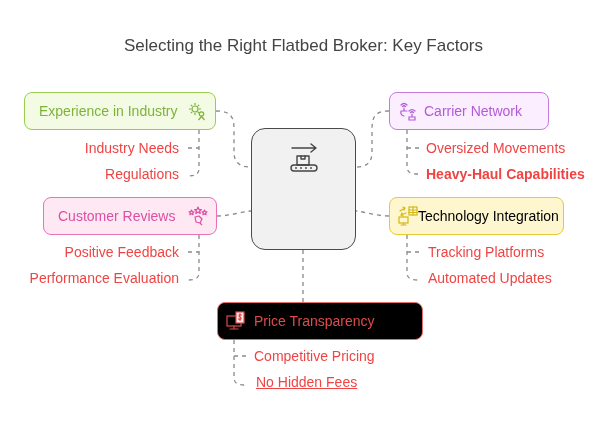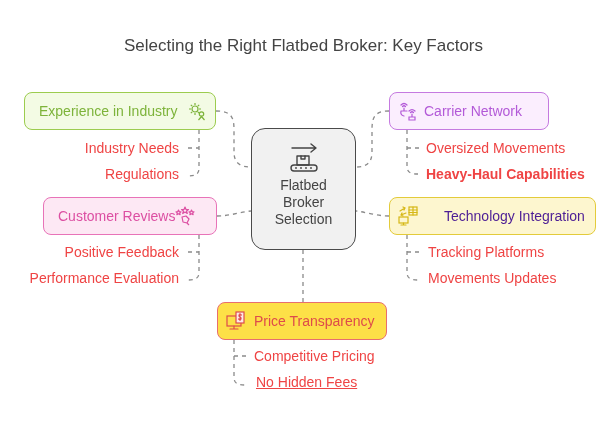--- a/index.html
+++ b/index.html
@@ -7,23 +7,23 @@
          font-family:"Liberation Sans", "DejaVu Sans", sans-serif; color:#3f3f3f; }
   .title { position:absolute; left:0; top:36px; width:607px; text-align:center;
            font-size:17px; color:#444; }
   svg.lines { position:absolute; left:0; top:0; }
   .box { position:absolute; height:38px; box-sizing:border-box; border-radius:8px;
          border:1.5px solid; display:flex; align-items:center; font-size:14px; }
   .box .lbl { white-space:nowrap; }
   .box .ic { width:20px; height:20px; flex:none; }
   .exp { left:24px; top:92px; width:192px; background:#f3fbe4; border-color:#9ccc4f; color:#7db33a; padding:0 8px 0 14px; justify-content:space-between;align-items:center; }
   .carrier { left:389px; top:92px; width:160px; background:#fbeefe; border-color:#c57ae0; color:#b35ad8; padding:0 10px 0 8px; gap:6px; }
-  .cust { left:43px; top:197px; width:174px; background:#fde8f4; border-color:#e873b8; color:#dc4fa2; padding:0 8px 0 14px; justify-content:flex-start; }
-  .tech { left:389px; top:197px; width:207px; background:#fdf6cf; border-color:#e3cb3a; color:#4c1d95; padding:0 10px 0 8px; gap:26px; }
-  .price { left:217px; top:302px; width:170px; background:#fde047; border-color:#e86e6e; color:#de4b4b; padding:0 10px 0 8px; gap:8px; }
+  .cust { left:43px; top:197px; width:174px; background:#fde8f4; border-color:#e873b8; color:#dc4fa2; padding:0 8px 0 14px; justify-content:space-between; }
+  .tech { left:389px; top:197px; width:175px; background:#fdf6cf; border-color:#e3cb3a; color:#000000; padding:0 10px 0 8px; gap:0; }
+  .price { left:217px; top:302px; width:206px; background:#000000; border-color:#e86e6e; color:#de4b4b; padding:0 10px 0 8px; gap:8px; }
   .center { position:absolute; left:251px; top:128px; width:105px; height:122px; box-sizing:border-box;
             border:1.5px solid #4a4a4a; border-radius:14px; background:#f1f1f1;
             display:flex; flex-direction:column; align-items:center; justify-content:flex-start; padding-top:14px; }
   .center .ctext { text-align:center; font-size:14px; color:#444; line-height:17px; margin-top:4px; }
   .sub { position:absolute; font-size:14px; color:#ef4444; white-space:nowrap; }
   .sub.r { text-align:right; }
 </style>
 </head>
 <body>
 
@@ -67,25 +67,20 @@
       <path d="M14,13 L14,16 L18,16 L18,13"></path>
       <rect x="4" y="22" width="26" height="6" rx="3"></rect>
     </g>
     <g fill="#444">
         <circle cx="9" cy="25" r="0.9"></circle>
         <circle cx="14" cy="25" r="0.9"></circle>
         <circle cx="19" cy="25" r="0.9"></circle>
         <circle cx="24" cy="25" r="0.9"></circle>
       </g>
   </svg>
-  <div class="ctext">
-    <div>Flatbed</div>
-    <div>Broker</div>
-    <div>Selection</div>
-  </div>
 </div>
 
 <div class="box exp">
   <span class="lbl">Experience in Industry</span>
   <svg class="ic" viewBox="0 0 20 20">
     <g fill="none" stroke="#7db33a" stroke-width="1.2">
       <circle cx="8" cy="8" r="3"></circle>
       <path d="M8,2 L8,4 M8,12 L8,14 M2,8 L4,8 M12,8 L14,8 M3.8,3.8 L5.2,5.2 M10.8,10.8 L12.2,12.2 M3.8,12.2 L5.2,10.8 M10.8,5.2 L12.2,3.8"></path>
       <circle cx="14.5" cy="13" r="2.2"></circle>
       <path d="M11.5,19 L14.5,15.5 L17.5,19"></path>
@@ -130,21 +125,21 @@
       <path d="M8,7 L3,9 M5,10 L3,9 L4,7"></path>
       <rect x="11" y="1" width="8" height="8"></rect>
       <path d="M11,4 L19,4 M11,6.5 L19,6.5 M15,1 L15,9"></path>
       <rect x="1" y="11" width="9" height="6"></rect>
       <path d="M5.5,17 L5.5,19 M3,19 L8,19"></path>
     </g>
   </svg>
   <span class="lbl">Technology Integration</span>
 </div>
 <div class="sub" style="left:428px; top:244px;">Tracking Platforms</div>
-<div class="sub" style="left:428px; top:270px;">Movements Updates</div>
+<div class="sub" style="left:428px; top:270px;">Automated Updates</div>
 
 <div class="box price">
   <svg class="ic" viewBox="0 0 20 20">
     <g fill="none" stroke="#de4b4b" stroke-width="1.2" stroke-linecap="round">
       <rect x="1" y="5" width="14" height="10"></rect>
       <path d="M8,15 L8,18 M4,18 L12,18"></path>
       <rect x="10" y="1" width="8" height="11" fill="#fde9e9"></rect>
       <path d="M15.5,4 Q14,3 13,4 Q12.5,5.5 14,6 Q15.5,6.5 15,8 Q14,9 12.5,8 M14,2.5 L14,9.5"></path>
     </g>
   </svg>

